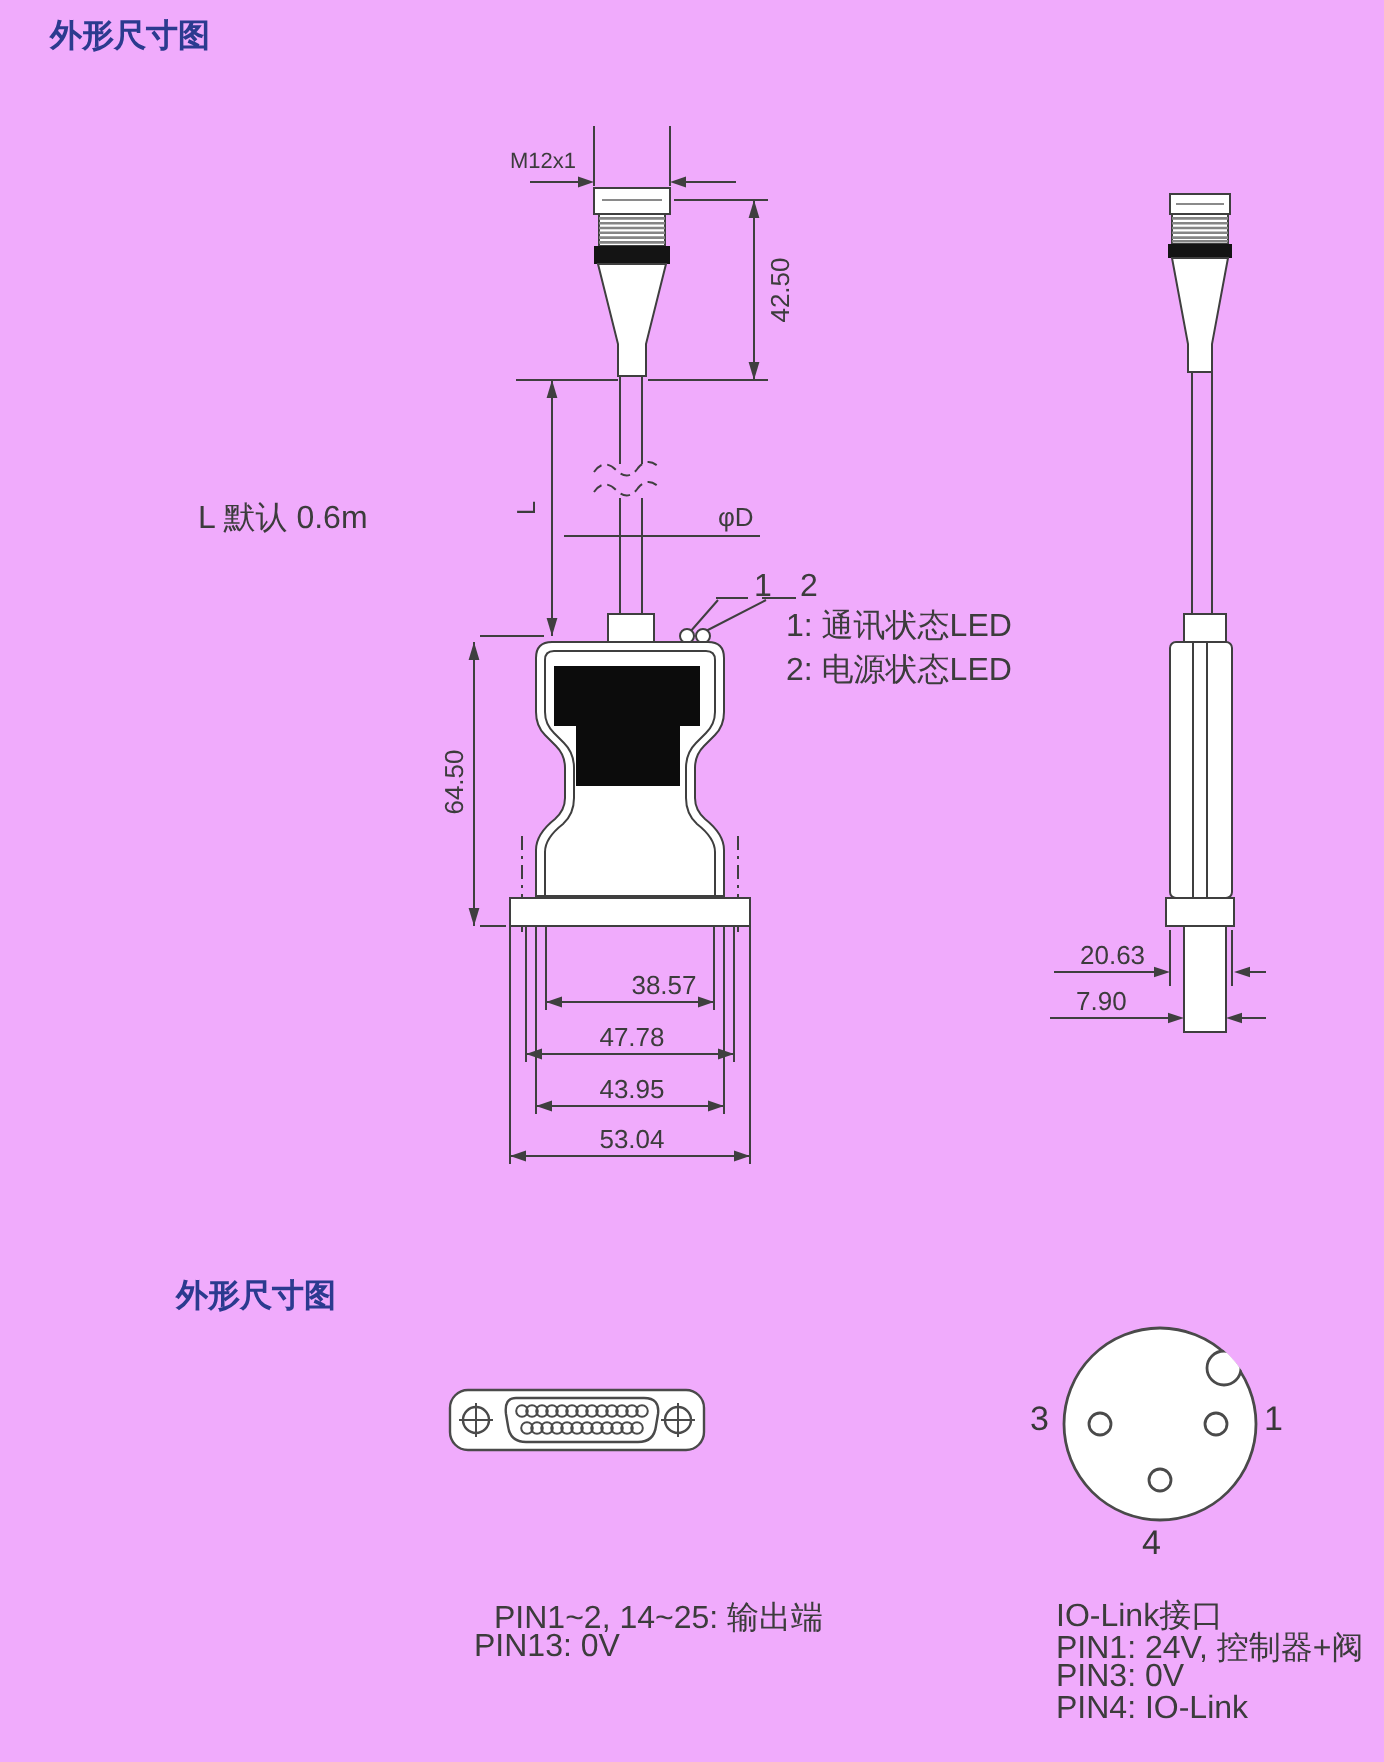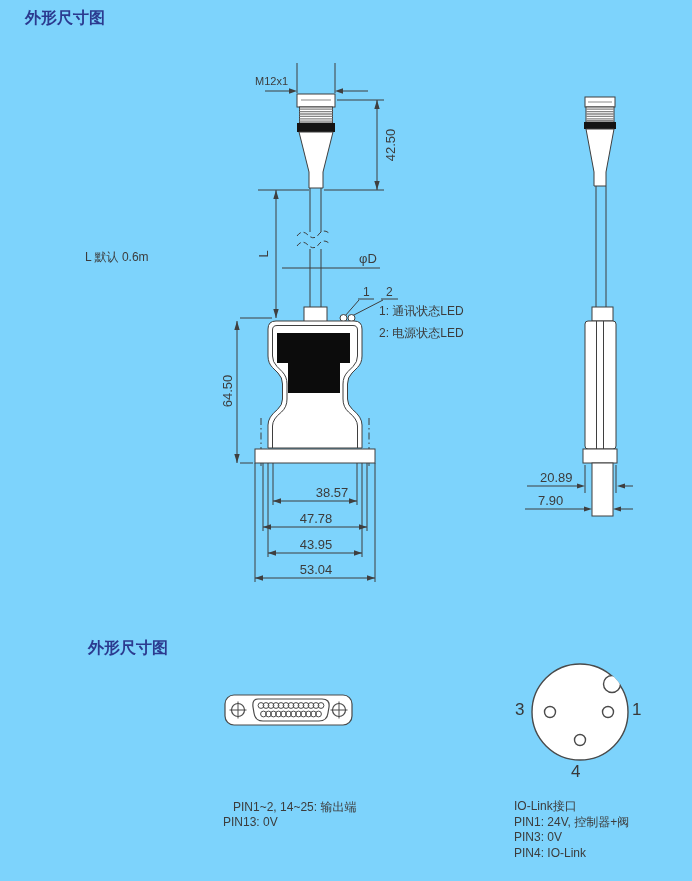--- a/index.html
+++ b/index.html
@@ -1,21 +1,21 @@
 <!DOCTYPE html>
 <html><head>
 <meta charset="utf-8">
 <style>
   html,body{margin:0;padding:0;background:#fff;}
-  #page{position:relative;width:692px;height:881px;background:#7dd3fc;overflow:hidden;
+  #page{position:relative;width:692px;height:881px;background:#f0abfc;overflow:hidden;
         font-family:"Liberation Sans",sans-serif;}
   .t{position:absolute;white-space:nowrap;color:#383838;}
   .title{font-size:16px;font-weight:bold;color:#2b3a8f;}
   .dim{font-size:13px;color:#3c3c3c;}
-  .cn{font-size:12px;color:#3c3c3c;}
+  .cn{font-size:16px;color:#3c3c3c;margin-left:14px;}
   .rot{transform:translate(-50%,-50%) rotate(-90deg);transform-origin:center;}
   .cx{transform:translateX(-50%);}
   svg{position:absolute;left:0;top:0;}
 </style>
 </head>
 <body>
 
 <div id="page">
 
   <svg width="692" height="881" viewBox="0 0 692 881">
@@ -171,21 +171,21 @@
   <span class="t cn" style="left:363px;top:285px;">1</span>
   <span class="t cn" style="left:386px;top:285px;">2</span>
   <span class="t cn" style="left:379px;top:303px;">1: 通讯状态LED</span>
   <span class="t cn" style="left:379px;top:325px;">2: 电源状态LED</span>
   <span class="t dim rot" style="left:227px;top:391px;">64.50</span>
   <span class="t dim cx" style="left:316px;top:485px;margin-left:16px;">38.57</span>
   <span class="t dim cx" style="left:316px;top:511px;">47.78</span>
   <span class="t dim cx" style="left:316px;top:537px;">43.95</span>
   <span class="t dim cx" style="left:316px;top:562px;">53.04</span>
 
-  <span class="t dim" style="left:540px;top:470px;">20.89</span>
+  <span class="t dim" style="left:540px;top:470px;">20.63</span>
   <span class="t dim" style="left:538px;top:493px;">7.90</span>
 
   <span class="t cn" style="left:233px;top:799px;">PIN1~2, 14~25: 输出端</span>
   <span class="t cn" style="left:223px;top:815px;">PIN13: 0V</span>
 
   <span class="t" style="left:515px;top:700px;font-size:17px;">3</span>
   <span class="t" style="left:632px;top:700px;font-size:17px;">1</span>
   <span class="t" style="left:571px;top:762px;font-size:17px;">4</span>
 
   <span class="t cn" style="left:514px;top:798px;">IO-Link接口</span>

